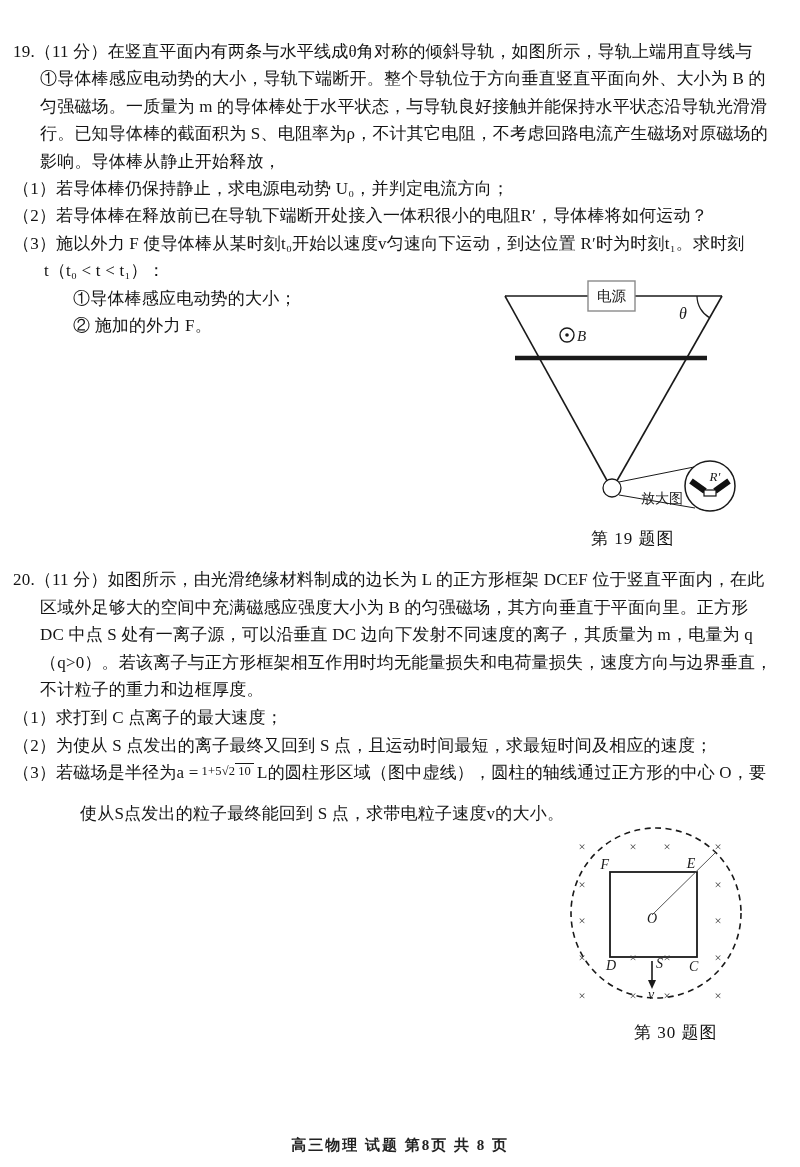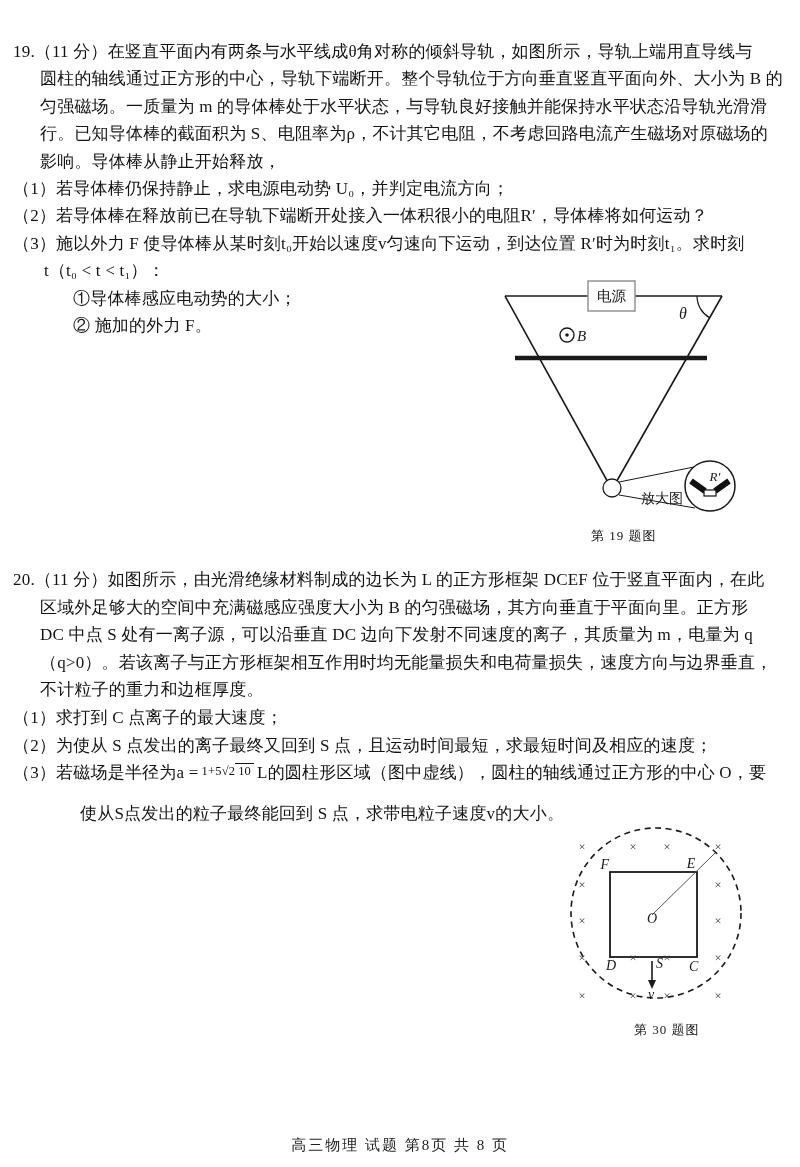--- a/index.html
+++ b/index.html
@@ -11,32 +11,32 @@
   .textblock{left:13px;right:18px;}
   .ln{font-size:17px;line-height:27.4px;white-space:nowrap;letter-spacing:0.2px;}
   .p20 .ln{line-height:27.6px;}
   .ln.cont{margin-left:27px;}
   .ln.sub{margin-left:31px;}
   .ln.sub2{margin-left:60px;}
   .frac-line{display:flex;align-items:center;font-size:17px;letter-spacing:0.2px;white-space:nowrap;}
   .frac{display:inline-flex;flex-direction:row;align-items:center;
         font-size:12.5px;line-height:1.15;margin:0 3px;transform:translateY(-1px);}
   .frac .den{border-top:1.2px solid #141414;padding:0 3px;}
-  .fig-caption{font-size:13px;letter-spacing:1px;color:#141414;}
-  .footer{left:0;right:0;top:1136px;text-align:center;font-size:15px;letter-spacing:2px;color:#222;}
+  .fig-caption{font-size:17px;letter-spacing:1px;color:#141414;}
+  .footer{left:0;right:0;top:1136px;text-align:center;font-size:15px;letter-spacing:2px;color:#222;font-weight:bold;}
   svg text{font-family:"Liberation Serif","DejaVu Serif",serif;}
 </style>
 </head>
 <body>
 
 <div>
 
   <section class="abs textblock" style="top:38px;">
     <div class="ln">19.（11 分）在竖直平面内有两条与水平线成θ角对称的倾斜导轨，如图所示，导轨上端用直导线与</div>
-    <div class="ln cont">圆柱的轴线通过正方形的中心，导轨下端断开。整个导轨位于方向垂直竖直平面向外、大小为 B 的</div>
+    <div class="ln cont">①导体棒感应电动势的大小，导轨下端断开。整个导轨位于方向垂直竖直平面向外、大小为 B 的</div>
     <div class="ln cont">匀强磁场。一质量为 m 的导体棒处于水平状态，与导轨良好接触并能保持水平状态沿导轨光滑滑</div>
     <div class="ln cont">行。已知导体棒的截面积为 S、电阻率为ρ，不计其它电阻，不考虑回路电流产生磁场对原磁场的</div>
     <div class="ln cont">影响。导体棒从静止开始释放，</div>
     <div class="ln">（1）若导体棒仍保持静止，求电源电动势 U₀，并判定电流方向；</div>
     <div class="ln">（2）若导体棒在释放前已在导轨下端断开处接入一体积很小的电阻R′，导体棒将如何运动？</div>
     <div class="ln">（3）施以外力 F 使导体棒从某时刻t₀开始以速度v匀速向下运动，到达位置 R′时为时刻t₁。求时刻</div>
     <div class="ln sub">t（t₀ &lt; t &lt; t₁）：</div>
     <div class="ln sub2">①导体棒感应电动势的大小；</div>
     <div class="ln sub2">② 施加的外力 F。</div>
   </section>

